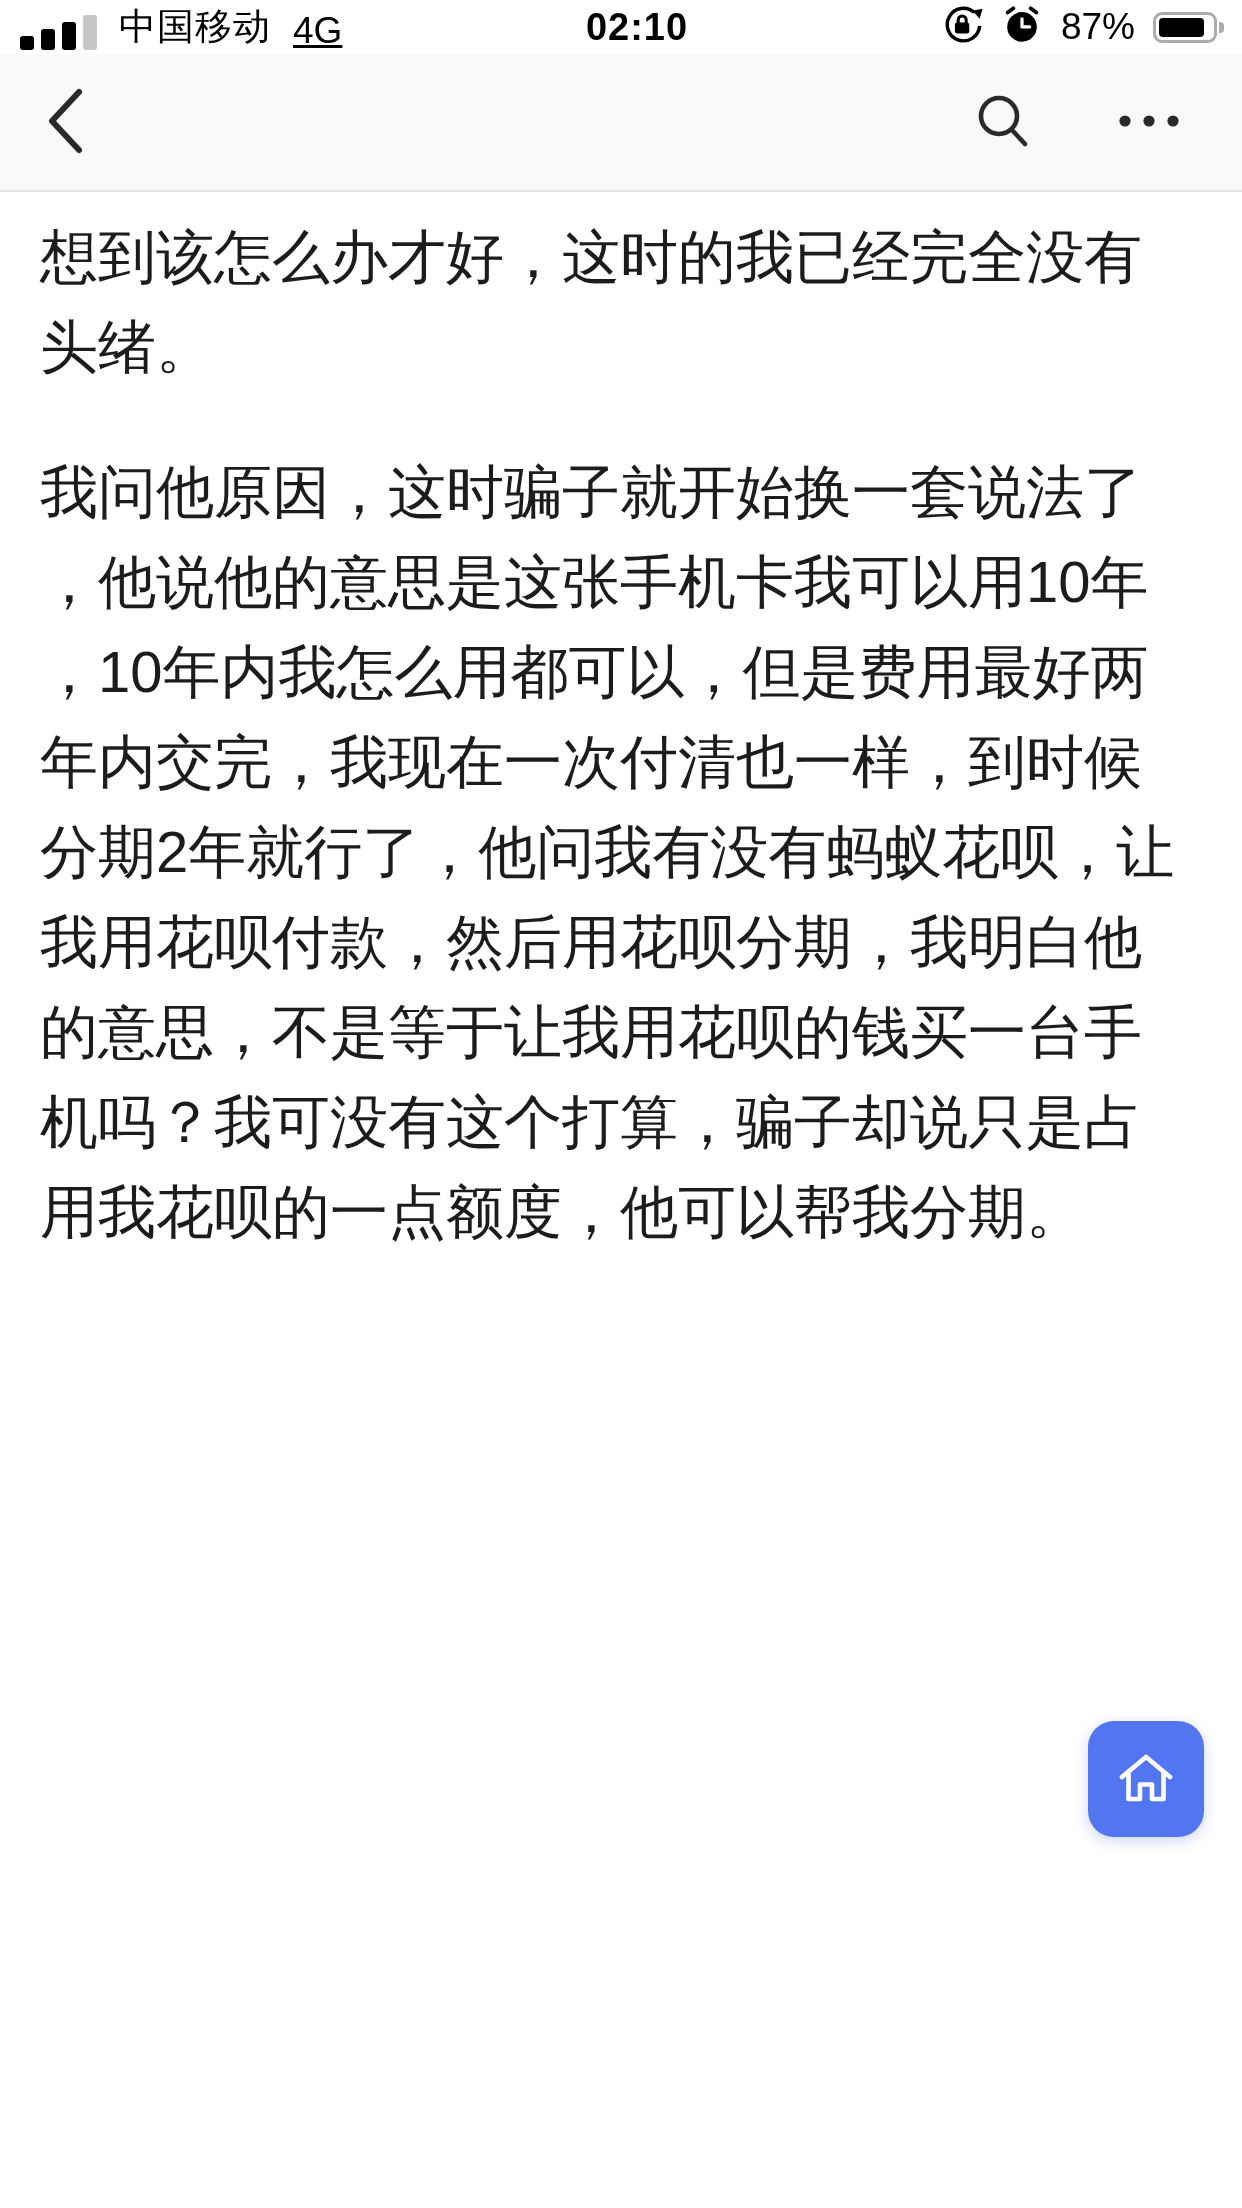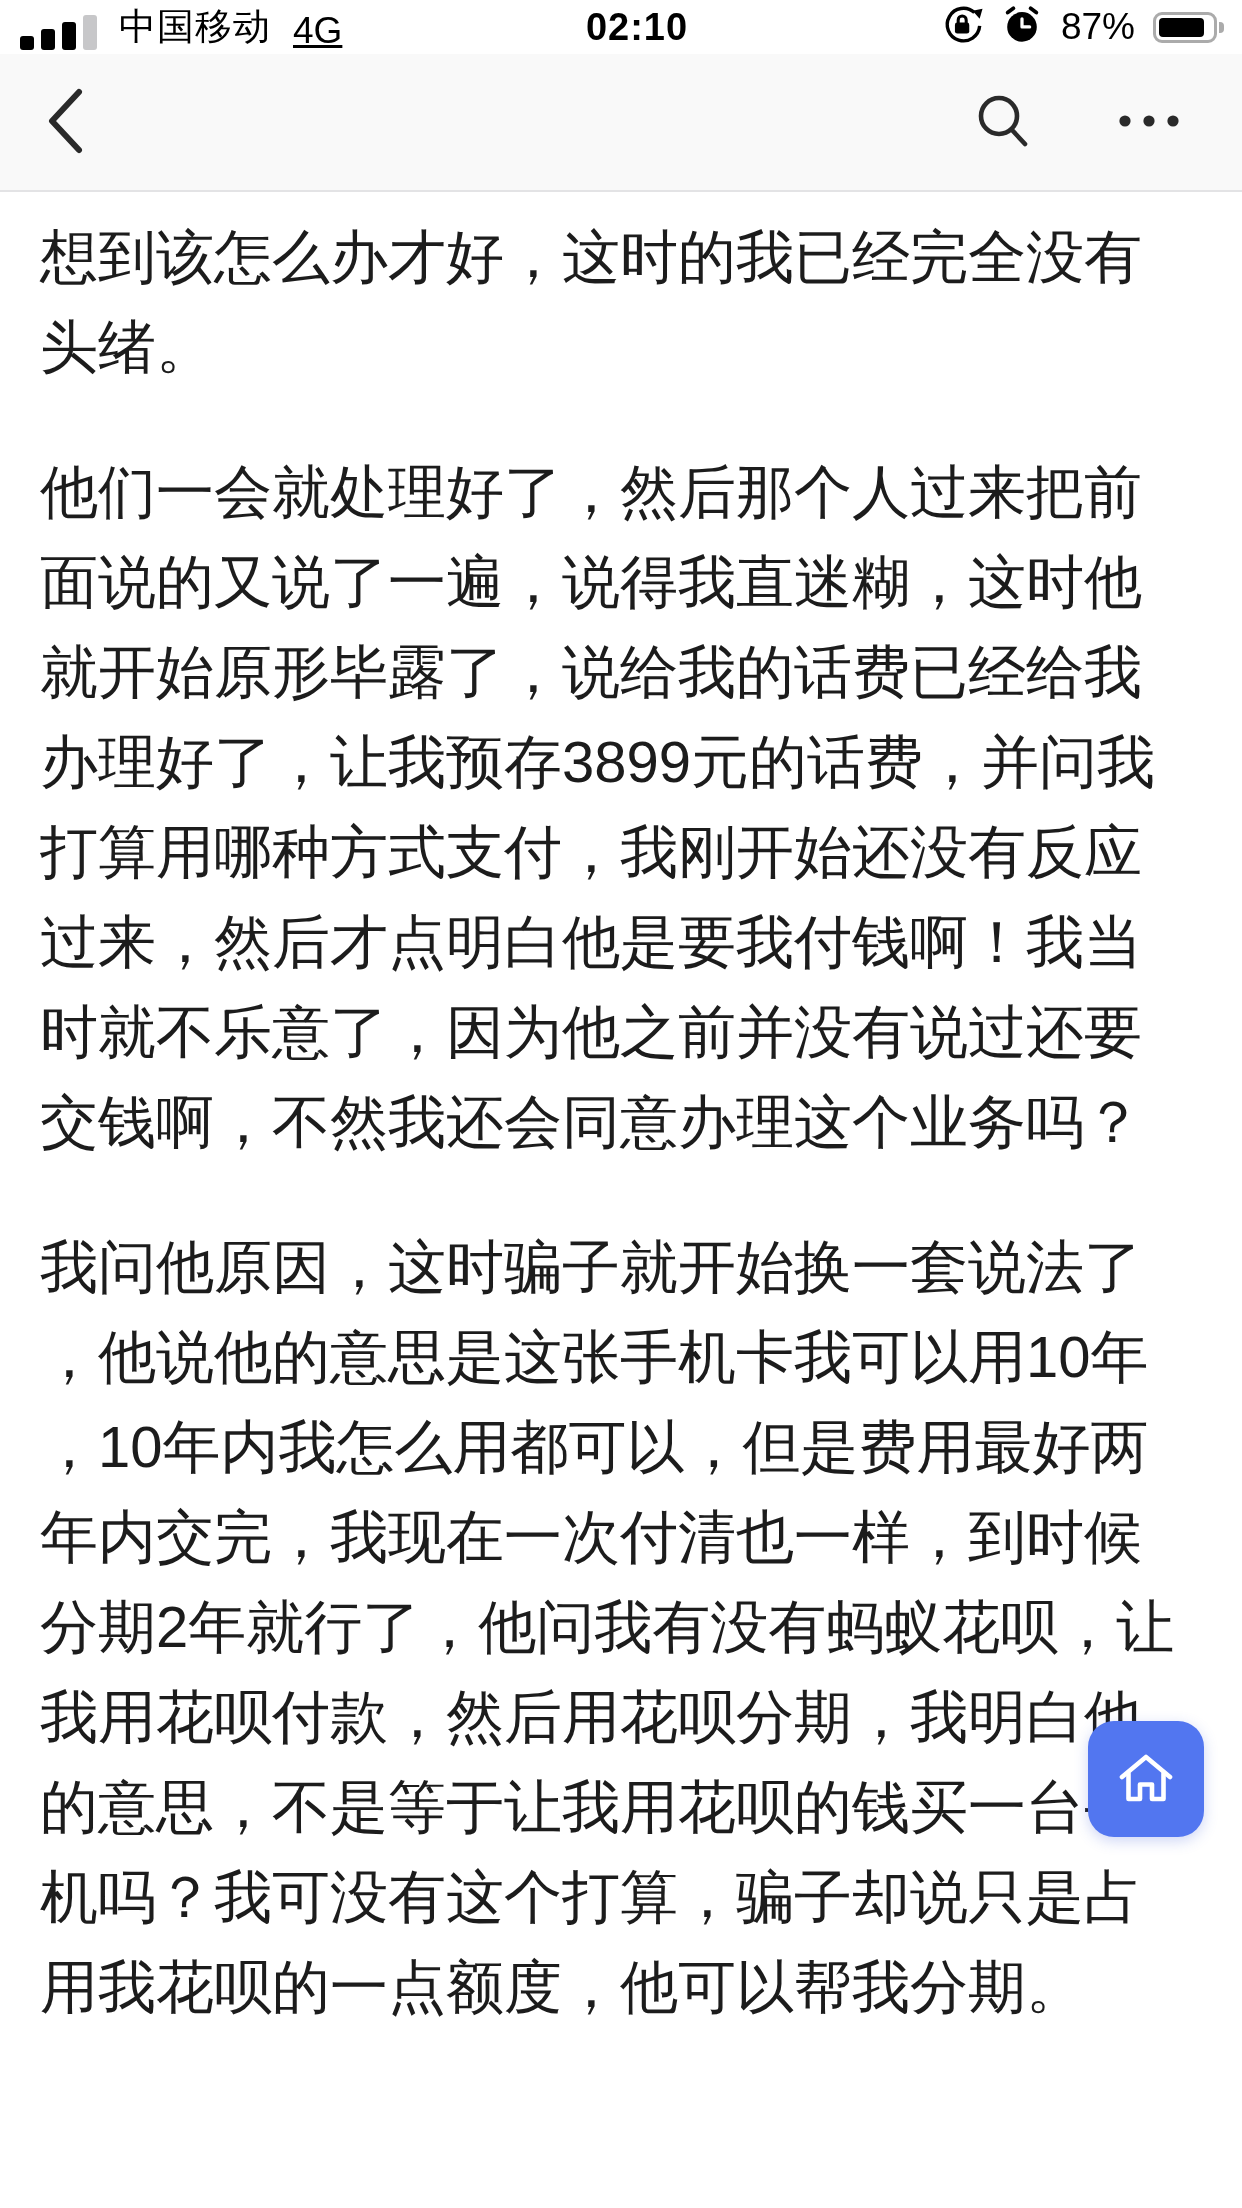--- a/index.html
+++ b/index.html
@@ -151,28 +151,20 @@
             <circle cx="31" cy="7" r="5.6"></circle>
             <circle cx="55" cy="7" r="5.6"></circle>
         </svg>
       </span>
     </button>
   </div>
 
   <div class="content">
     <p>想到该怎么办才好，这时的我已经完全没有
 头绪。</p>
-    <p>他们一会就处理好了，然后那个人过来把前
-面说的又说了一遍，说得我直迷糊，这时他
-就开始原形毕露了，说给我的话费已经给我
-办理好了，让我预存3899元的话费，并问我
-打算用哪种方式支付，我刚开始还没有反应
-过来，然后才点明白他是要我付钱啊！我当
-时就不乐意了，因为他之前并没有说过还要
-交钱啊，不然我还会同意办理这个业务吗？</p>
     <p>我问他原因，这时骗子就开始换一套说法了
 ，他说他的意思是这张手机卡我可以用10年
 ，10年内我怎么用都可以，但是费用最好两
 年内交完，我现在一次付清也一样，到时候
 分期2年就行了，他问我有没有蚂蚁花呗，让
 我用花呗付款，然后用花呗分期，我明白他
 的意思，不是等于让我用花呗的钱买一台手
 机吗？我可没有这个打算，骗子却说只是占
 用我花呗的一点额度，他可以帮我分期。</p>
 

